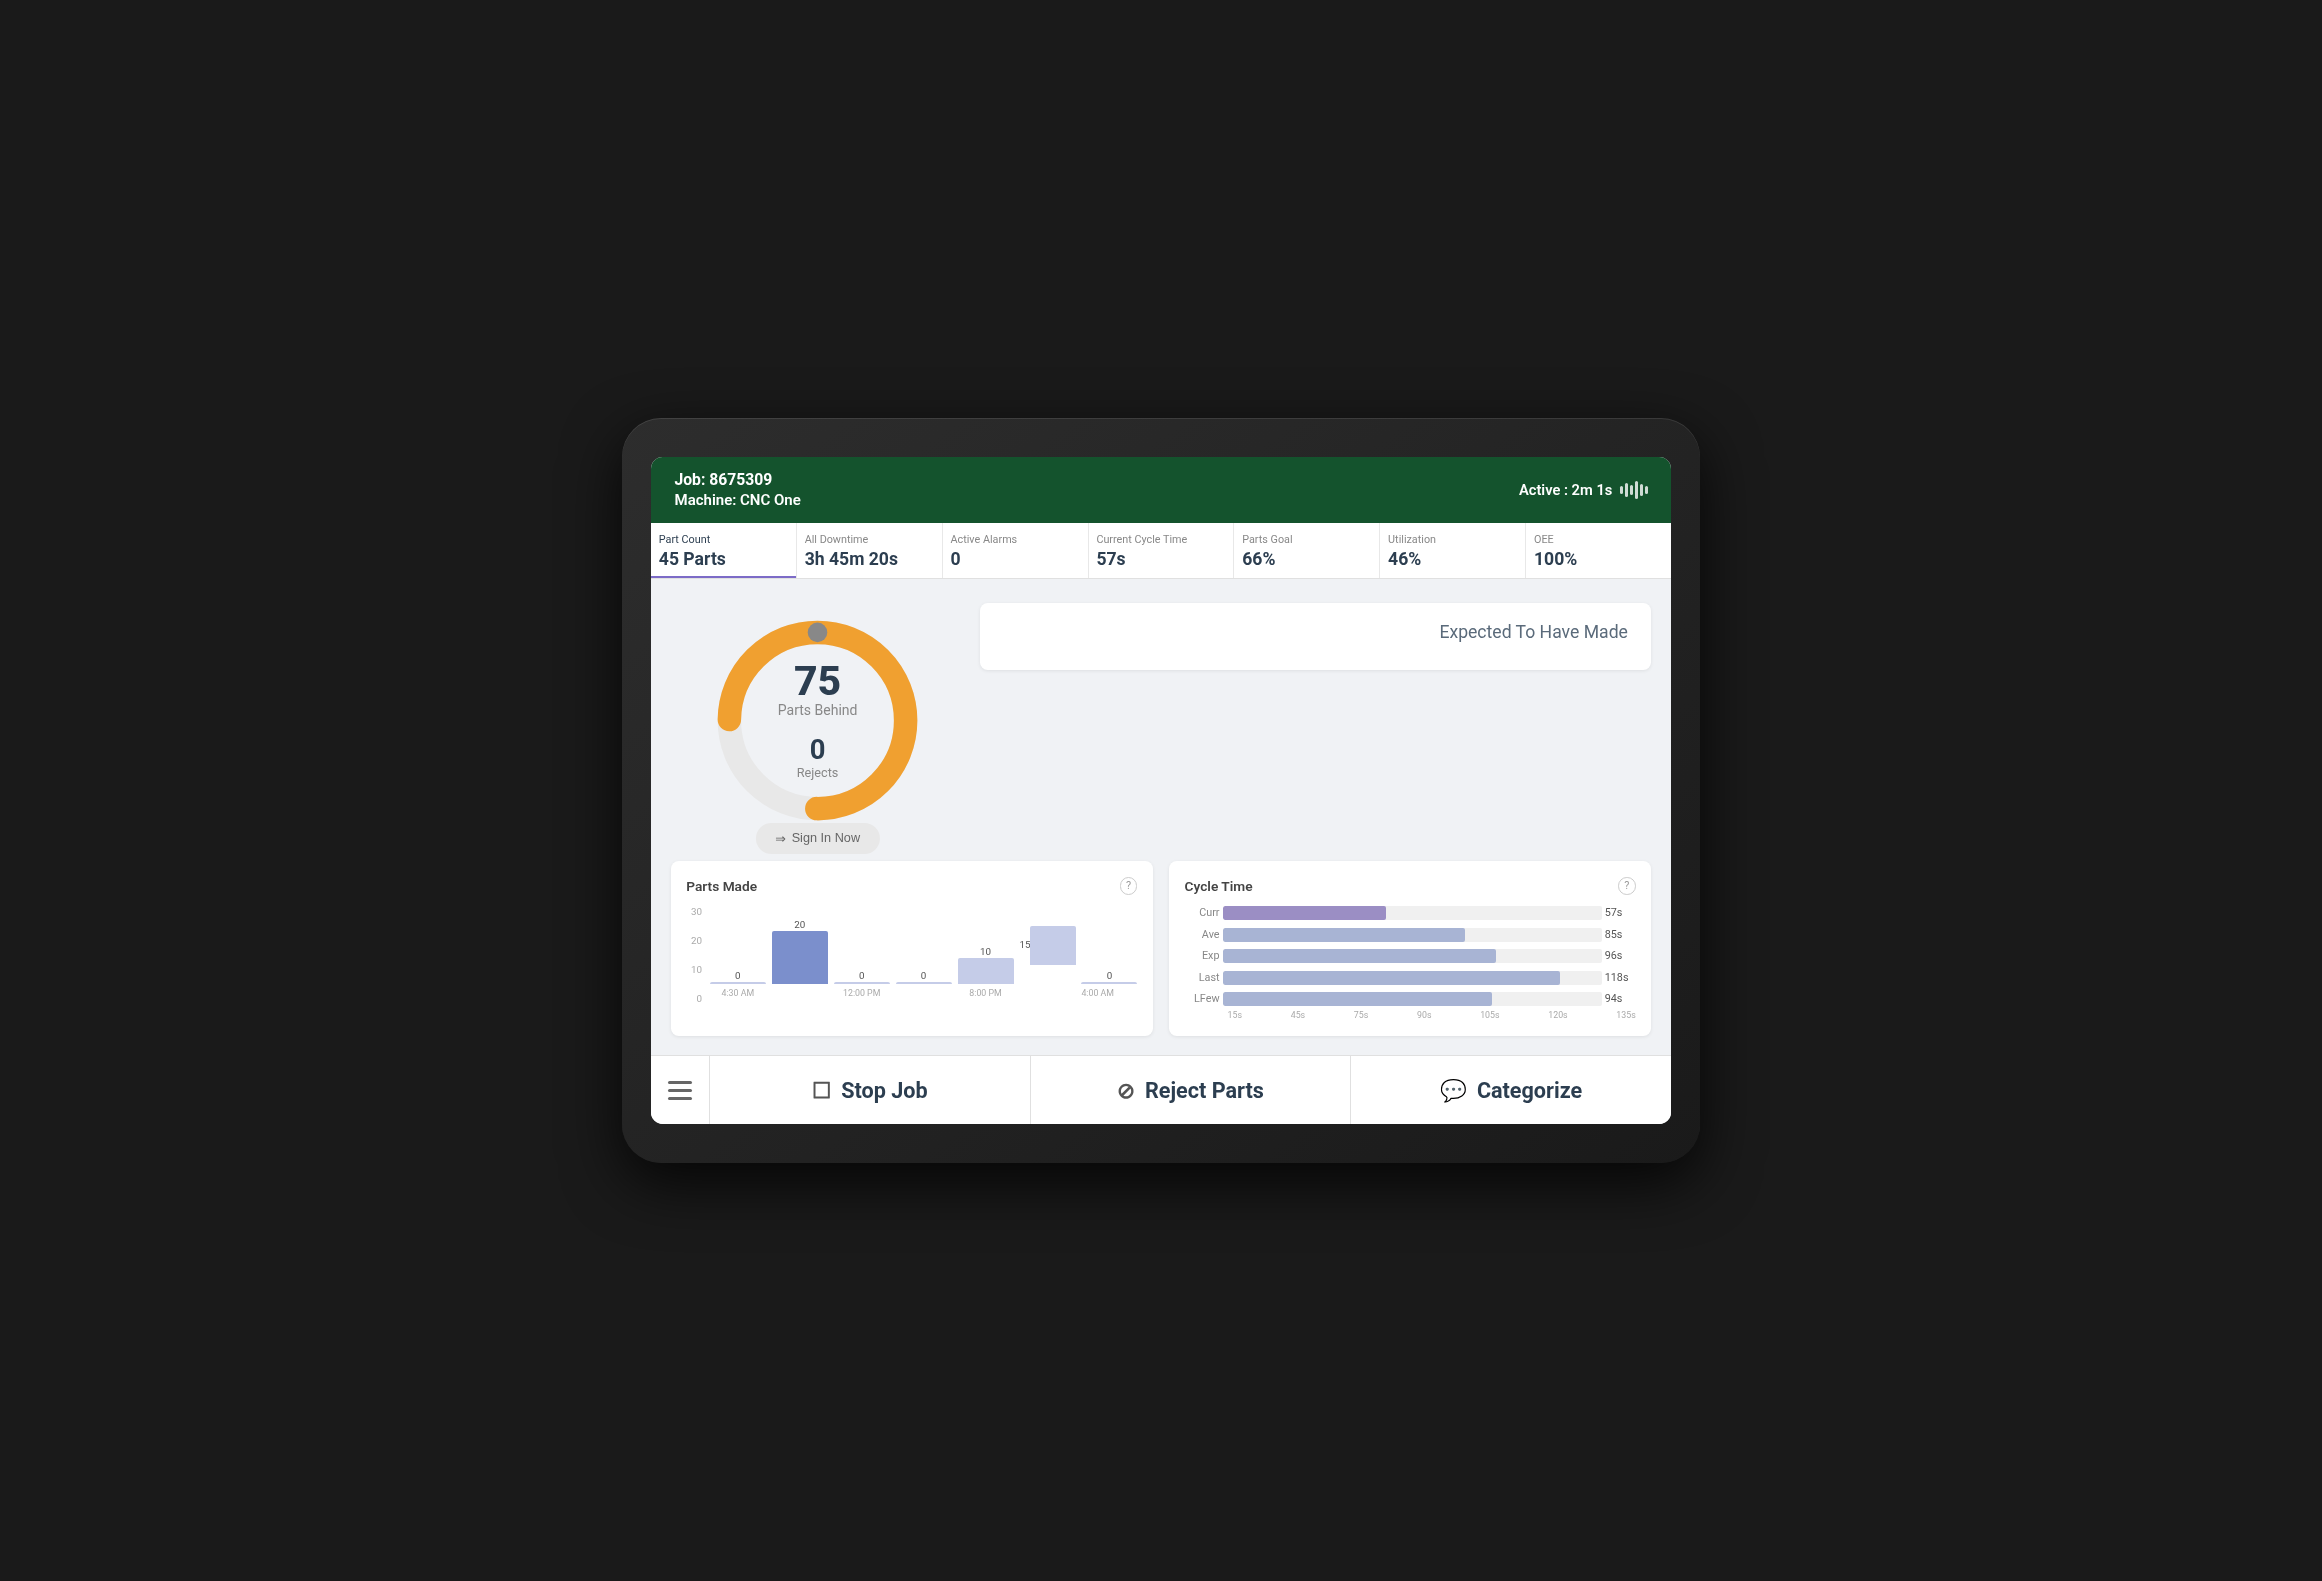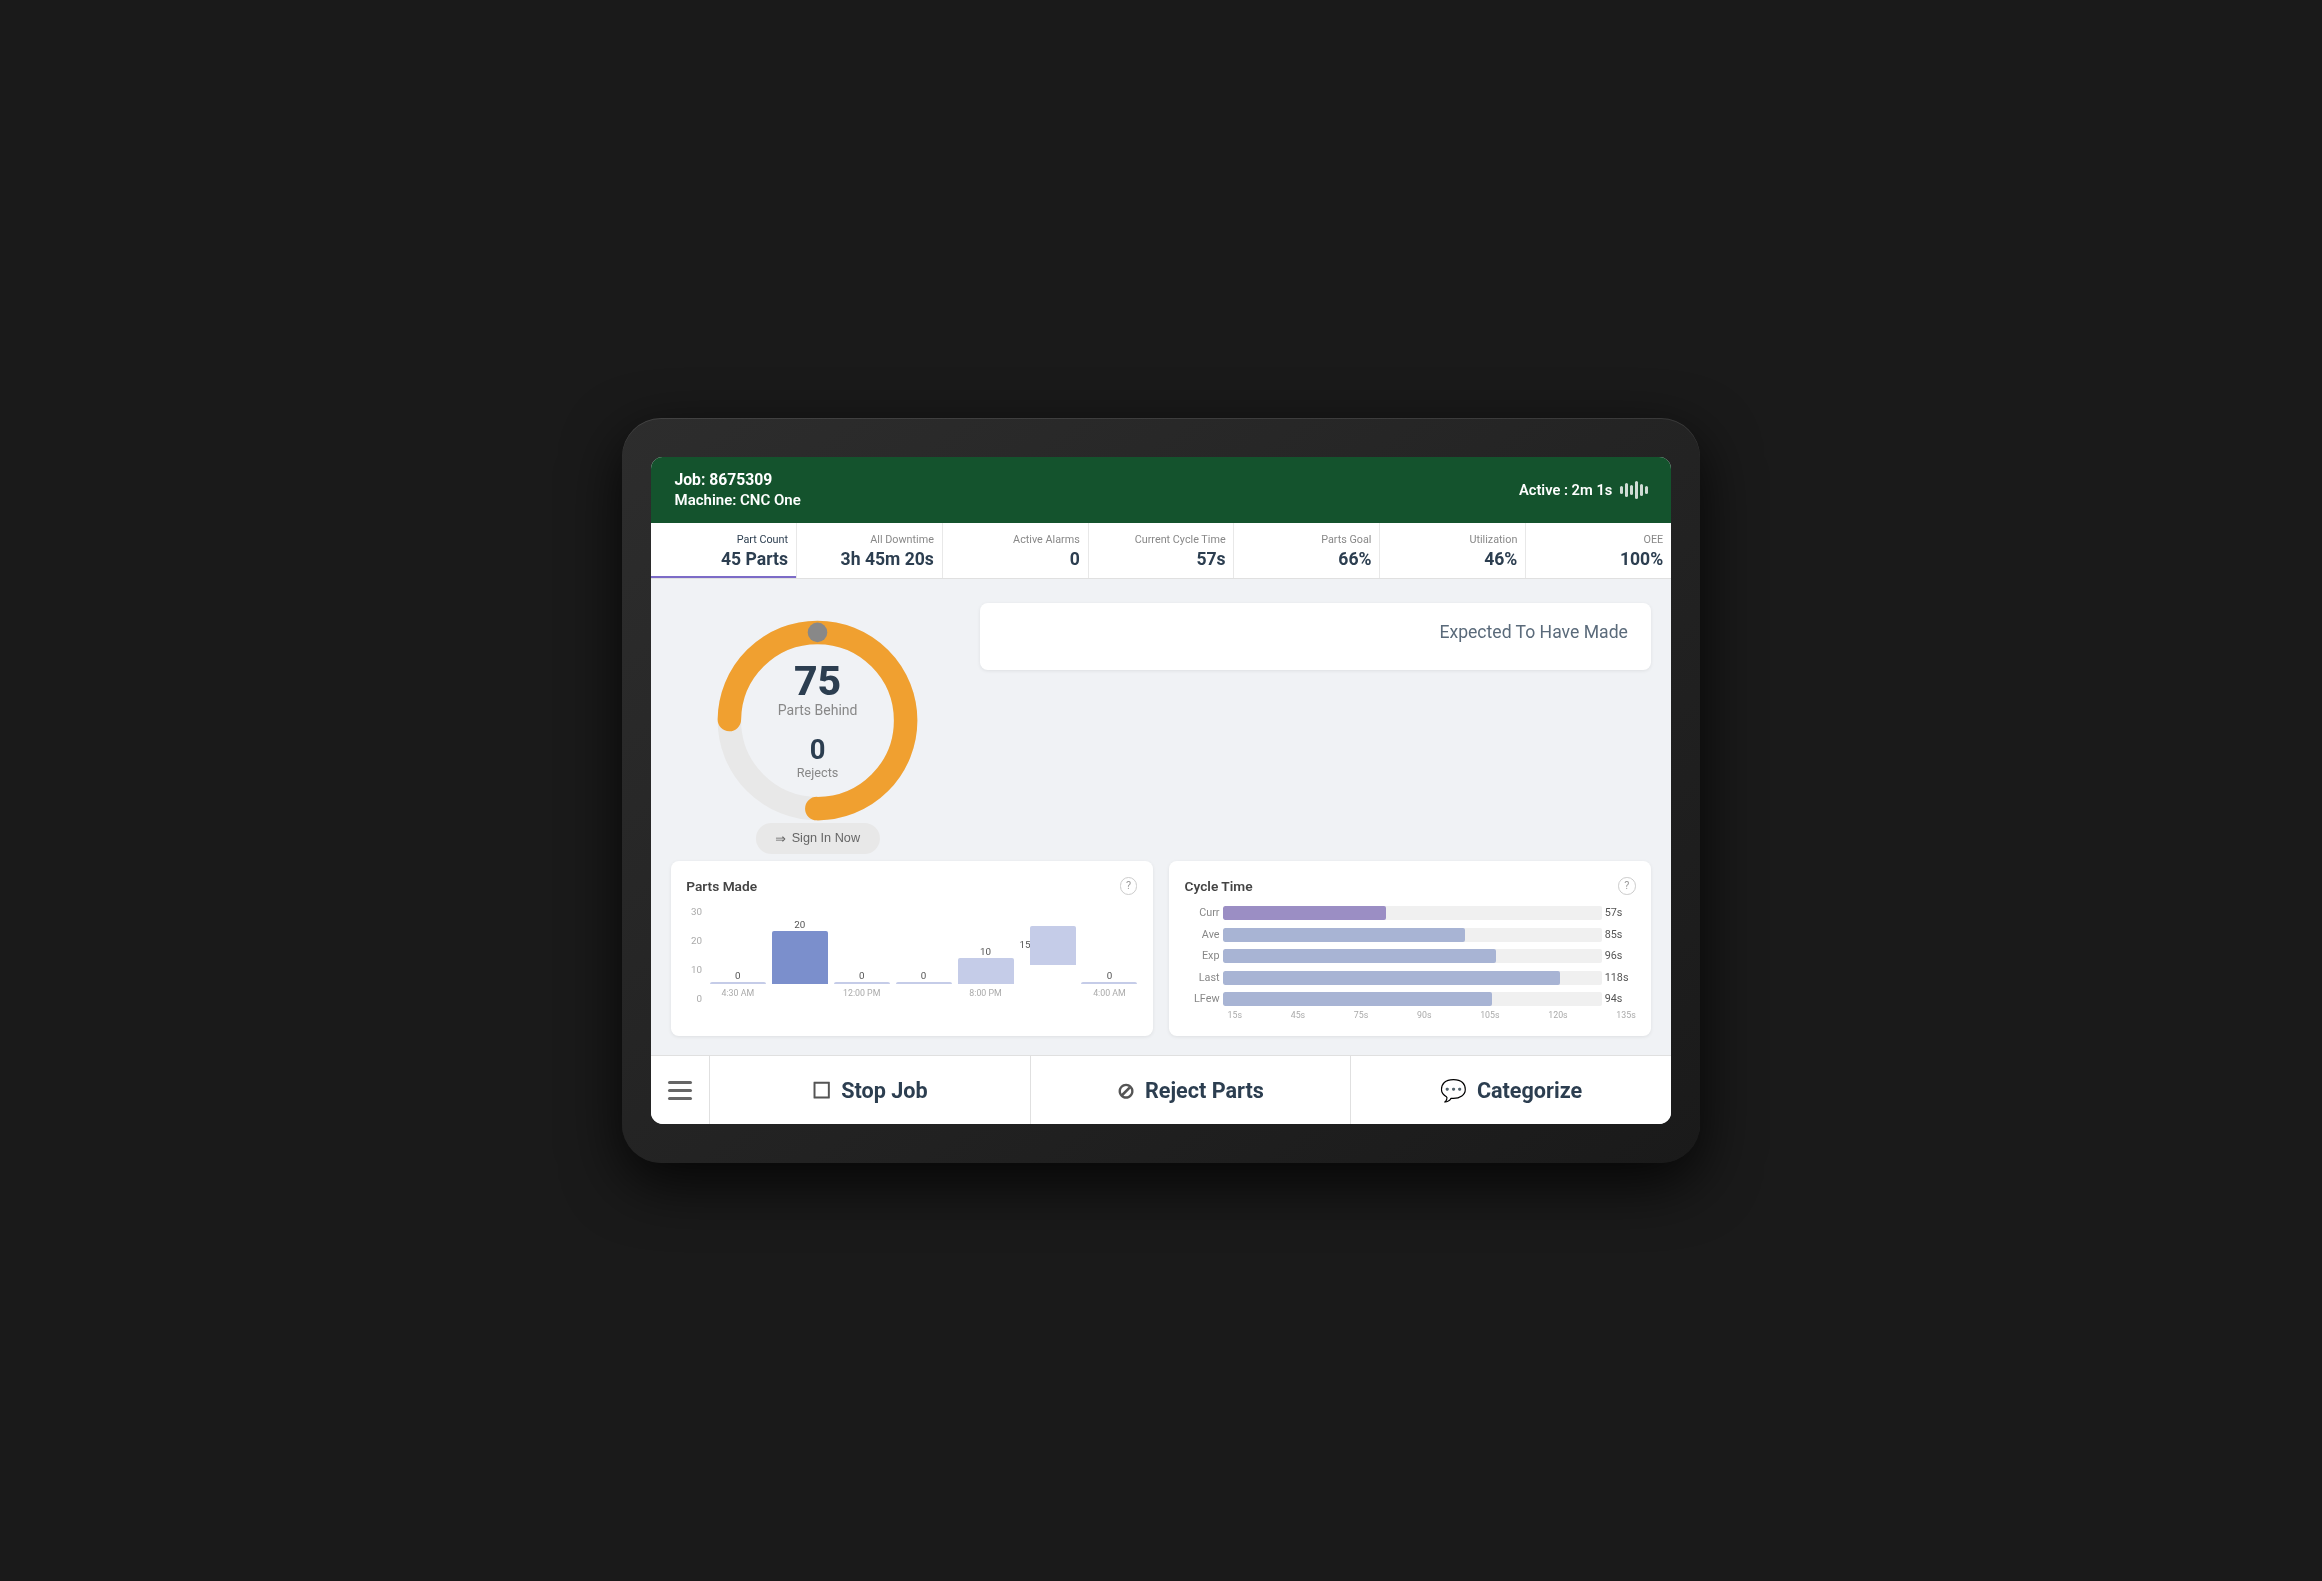--- a/index.html
+++ b/index.html
@@ -64,21 +64,21 @@
       border-radius: 2px;
     }
     
     .metrics-bar {
       background: white;
       display: flex;
       border-bottom: 1px solid #e0e0e0;
     }
     .metric-item {
       flex: 1;
-      text-align: right;
+      text-align: left;
       padding: 9.8px 7.8px;
       border-right: 1px solid #e8e8e8;
       position: relative;
     }
     .metric-item:last-child { border-right: none; }
     .metric-item.active::after {
       content: '';
       position: absolute;
       bottom: 0;
       left: 0;
@@ -472,21 +472,21 @@
                     <div style="width: 100%; background: rgb(197, 204, 232); border-radius: 2px 2px 0px 0px; height: 2px;"></div>
                   </div>
                 </div>
               <div style="display:flex; gap:5.9px; margin-top:3.9px;" id="bars-x-labels">
                   <div style="flex: 1 1 0%; text-align: center; font-size: 8.8px; color: rgb(170, 170, 170);">4:30 AM</div>
                   <div style="flex: 1 1 0%; text-align: center; font-size: 8.8px; color: rgb(170, 170, 170);"></div>
                   <div style="flex: 1 1 0%; text-align: center; font-size: 8.8px; color: rgb(170, 170, 170);">12:00 PM</div>
                   <div style="flex: 1 1 0%; text-align: center; font-size: 8.8px; color: rgb(170, 170, 170);"></div>
                   <div style="flex: 1 1 0%; text-align: center; font-size: 8.8px; color: rgb(170, 170, 170);">8:00 PM</div>
                   <div style="flex: 1 1 0%; text-align: center; font-size: 8.8px; color: rgb(170, 170, 170);"></div>
-                  <div style="flex: 1 1 0%; text-align: center; font-size: 8.8px; color: rgb(170, 170, 170);">4:00 AM</div>
+                  <div style="flex: 1 1 0%; font-size: 8.8px; color: rgb(170, 170, 170);">4:00 AM</div>
                 </div>
             </div>
           </div>
         </div>
 
         <div class="chart-card">
           <div class="chart-header">
             <span class="chart-title">Cycle Time</span>
             <div class="chart-help">?</div>
           </div>

